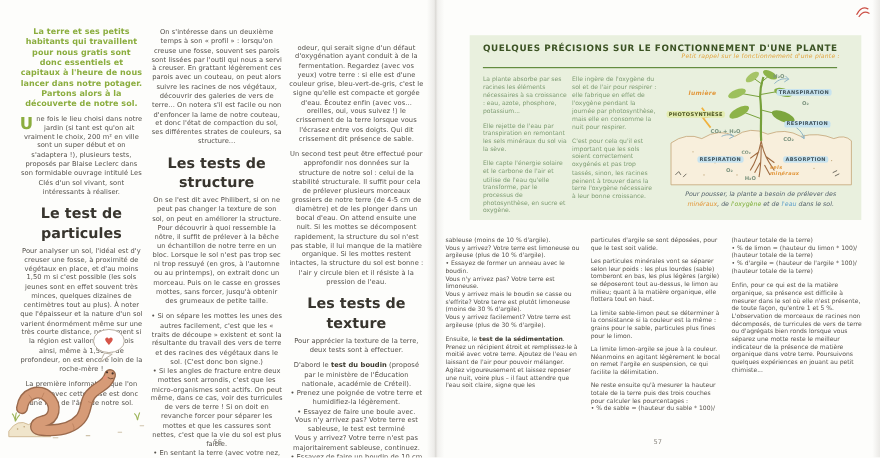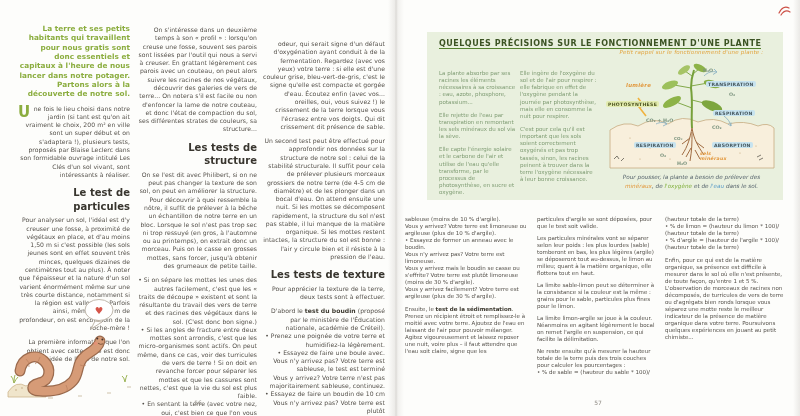--- a/index.html
+++ b/index.html
@@ -2,35 +2,35 @@
 <html><head>
 <meta charset="utf-8">
 <style>
   *{box-sizing:border-box;margin:0;padding:0}
   html,body{width:800px;height:416px}
   body{position:relative;background:#fdfdfb;font-family:"DejaVu Sans","Liberation Sans",sans-serif;overflow:hidden;color:#54504a}
   .page{position:absolute;top:0;height:416px}
   .pl{left:0;width:396px}
   .pr{left:396px;width:404px}
   .abs{position:absolute}
-  .col{position:absolute;font-size:6.1px;line-height:1.36;letter-spacing:.05px;color:#54504a;text-align:right}
+  .col{position:absolute;font-size:6.1px;line-height:1.36;letter-spacing:.05px;color:#54504a;text-align:center}
   .col p{margin:0 0 6px}
   .col .line{margin:0}
-  .h{font-weight:bold;color:#38352e;font-size:10px;margin:7px 0 3px}
+  .h{font-weight:bold;color:#38352e;font-size:13px;margin:7px 0 3px}
   .b{font-weight:bold;color:#3c392f}
   .intro{color:#8bad3f;font-weight:bold;font-size:7.3px;line-height:1.28;margin-bottom:10px}
   .dropcap{float:left;font-size:15px;line-height:13px;color:#8bad3f;font-weight:bold;margin:1px 2px 0 0}
   .pgnum{position:absolute;bottom:10px;left:0;width:100%;text-align:center;font-size:6px;color:#8f8b84}
   .gutter{position:absolute;left:388px;top:0;width:16px;height:416px;
     background:linear-gradient(90deg,rgba(0,0,0,0) 0%,rgba(90,80,70,.10) 42%,rgba(70,60,50,.18) 50%,rgba(90,80,70,.07) 62%,rgba(0,0,0,0) 100%)}
   .edge-r{position:absolute;right:0;top:0;width:7px;height:416px;
     background:linear-gradient(90deg,rgba(0,0,0,0),rgba(100,90,80,.12))}
   
   .greenbox{position:absolute;left:31px;top:32px;width:356px;height:168px;background:#e9f0de}
-  .gb-title{position:absolute;left:12px;top:7px;font-size:8px;font-weight:bold;color:#3c5324;letter-spacing:.5px;border-bottom:1.2px solid #55812f;padding-bottom:0;white-space:nowrap}
+  .gb-title{position:absolute;left:12px;top:7px;font-size:8px;font-weight:bold;color:#3c5324;letter-spacing:.5px;border-bottom:1.2px solid #55812f;padding-bottom:13px;white-space:nowrap}
   .gb-col{position:absolute;font-size:5.5px;line-height:1.3;color:#7e9b72}
   .gb-col p{margin:0 0 6px}
   
   .illus{position:absolute;left:173px;top:0;width:183px;height:168px}
   .illus-title{position:absolute;top:17px;left:0;width:100%;text-align:center;font-size:5.5px;font-style:italic;color:#e2a33c;letter-spacing:.2px}
   .lbl{position:absolute;font-size:4.6px;font-weight:bold;letter-spacing:.3px;color:#44555c;white-space:nowrap}
   .pill{background:#c7e3ef;padding:.5px 2px;border-radius:2px}
   .pill-y{background:#e3ecb0;color:#4c531f}
   .chem{position:absolute;font-size:4.8px;color:#7c947f;font-weight:bold;white-space:nowrap}
   .orange{color:#e2973b}

